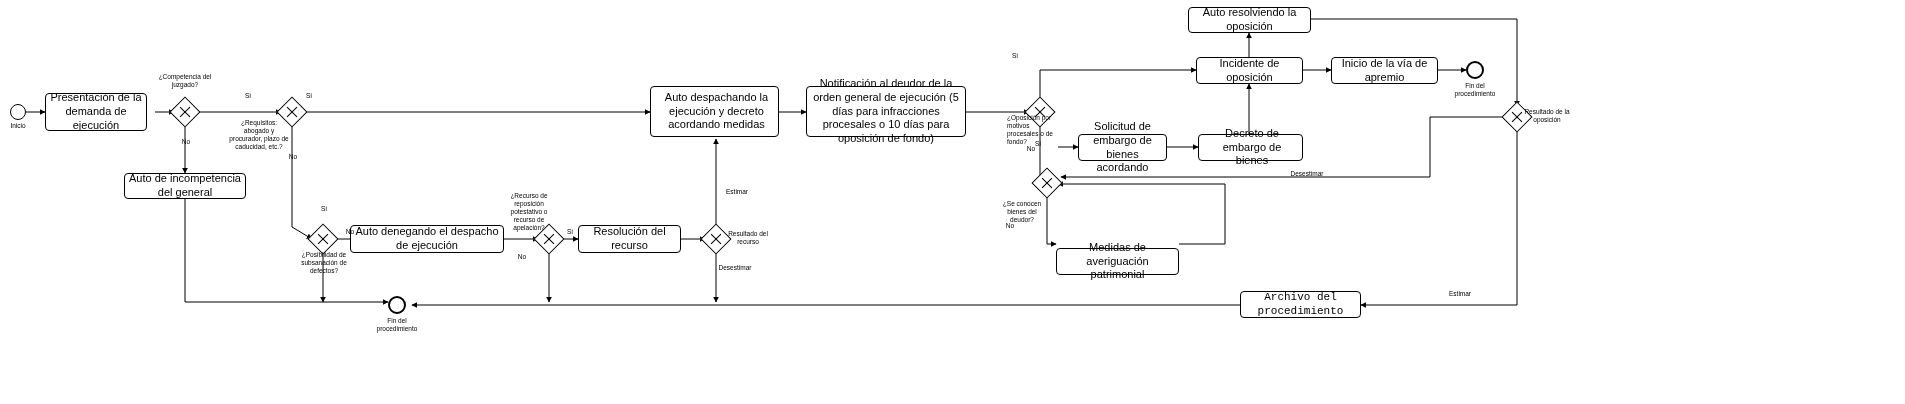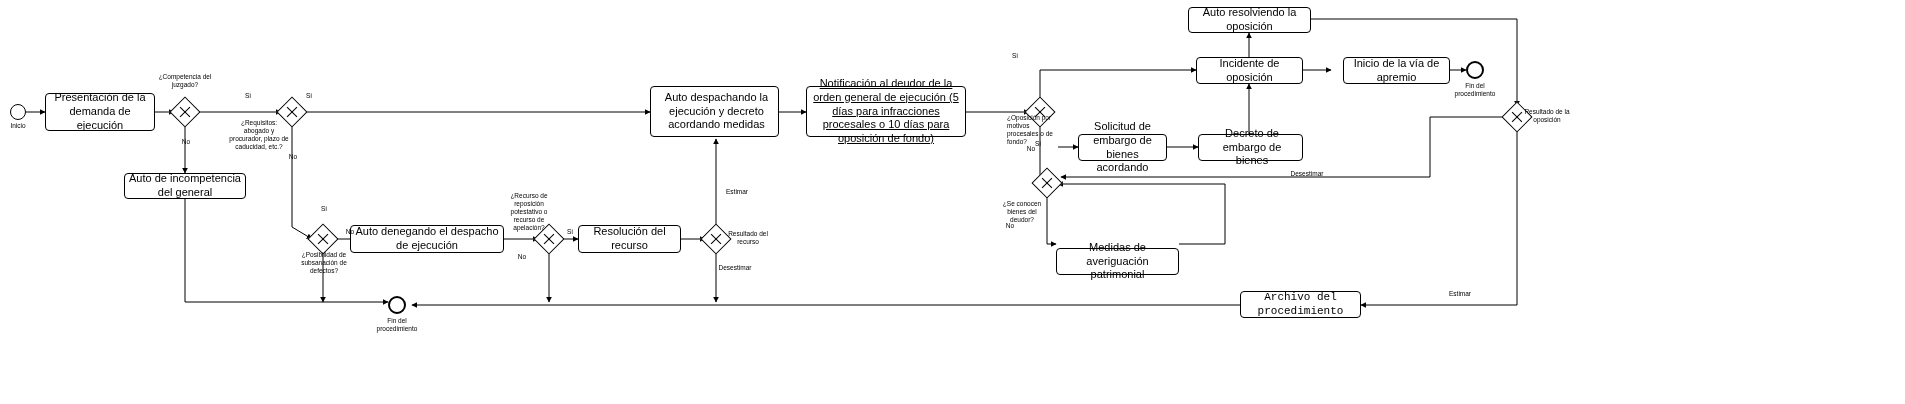--- a/index.html
+++ b/index.html
@@ -100,29 +100,29 @@
   <div class="lbl" style="left:-3px;top:122px;width:42px;">Inicio</div>
 
   <div class="ev end" style="left:1466px;top:61px;"></div>
   <div class="lbl" style="left:1447px;top:82px;width:56px;">Fin del
 procedimiento</div>
 
   <div class="ev end" style="left:388px;top:296px;"></div>
   <div class="lbl" style="left:369px;top:317px;width:56px;">Fin del
 procedimiento</div>
 
-  <div class="node" style="left:45px;top:93px;width:110px;height:38px;">Presentación de la demanda de ejecución</div>
+  <div class="node" style="left:45px;top:93px;width:102px;height:38px;">Presentación de la demanda de ejecución</div>
   <div class="node" style="left:124px;top:173px;width:122px;height:26px;">Auto de incompetencia del general</div>
   <div class="node" style="left:350px;top:225px;width:154px;height:28px;">Auto denegando el despacho de ejecución</div>
   <div class="node" style="left:578px;top:225px;width:103px;height:28px;">Resolución del recurso</div>
   <div class="node" style="left:650px;top:86px;width:129px;height:51px;padding-left:8px;">Auto despachando la ejecución y decreto acordando medidas</div>
-  <div class="node" style="left:806px;top:86px;width:160px;height:51px;text-decoration:underline;">Notificación al deudor de la orden general de ejecución (5 días para infracciones procesales o 10 días para oposición de fondo)</div>
+  <div class="node" style="left:806px;top:86px;width:160px;height:51px;">Notificación al deudor de la orden general de ejecución (5 días para infracciones procesales o 10 días para oposición de fondo)</div>
   <div class="node" style="left:1188px;top:7px;width:123px;height:26px;">Auto resolviendo la oposición</div>
   <div class="node" style="left:1196px;top:57px;width:107px;height:27px;">Incidente de oposición</div>
-  <div class="node" style="left:1331px;top:57px;width:107px;height:27px;margin-left:12px;">Inicio de la vía de apremio</div>
+  <div class="node" style="left:1331px;top:57px;width:107px;height:27px;">Inicio de la vía de apremio</div>
   <div class="node" style="left:1078px;top:134px;width:89px;height:27px;">Solicitud de embargo de bienes acordando</div>
   <div class="node" style="left:1198px;top:134px;width:105px;height:27px;padding-left:7px;">Decreto de embargo de bienes</div>
   <div class="node" style="left:1056px;top:248px;width:123px;height:27px;">Medidas de averiguación patrimonial</div>
   <div class="node" style="left:1240px;top:291px;width:121px;height:27px;font-family:Liberation Mono, monospace;">Archivo del procedimiento</div>
 
   <div class="gw" style="left:174px;top:101px;"></div>
   <div class="lbl" style="left:147px;top:73px;width:76px;">¿Competencia del juzgado?</div>
 
   <div class="gw" style="left:281px;top:101px;"></div>
   <div class="lbl" style="left:229px;top:119px;width:60px;">¿Requisitos: abogado y procurador, plazo de caducidad, etc.?</div>

